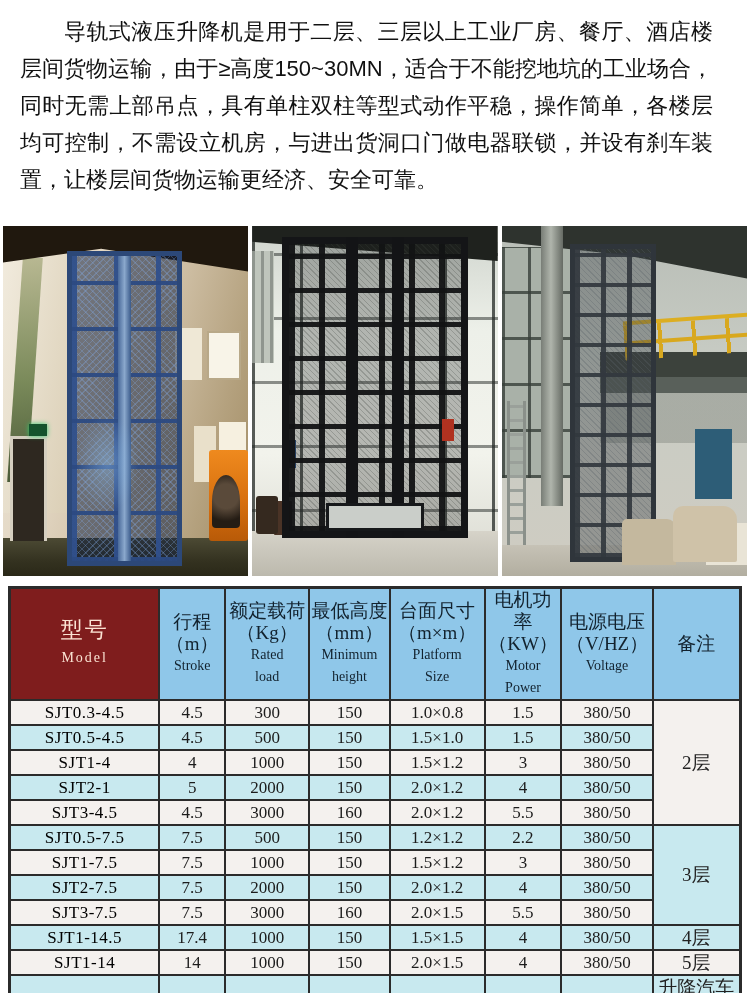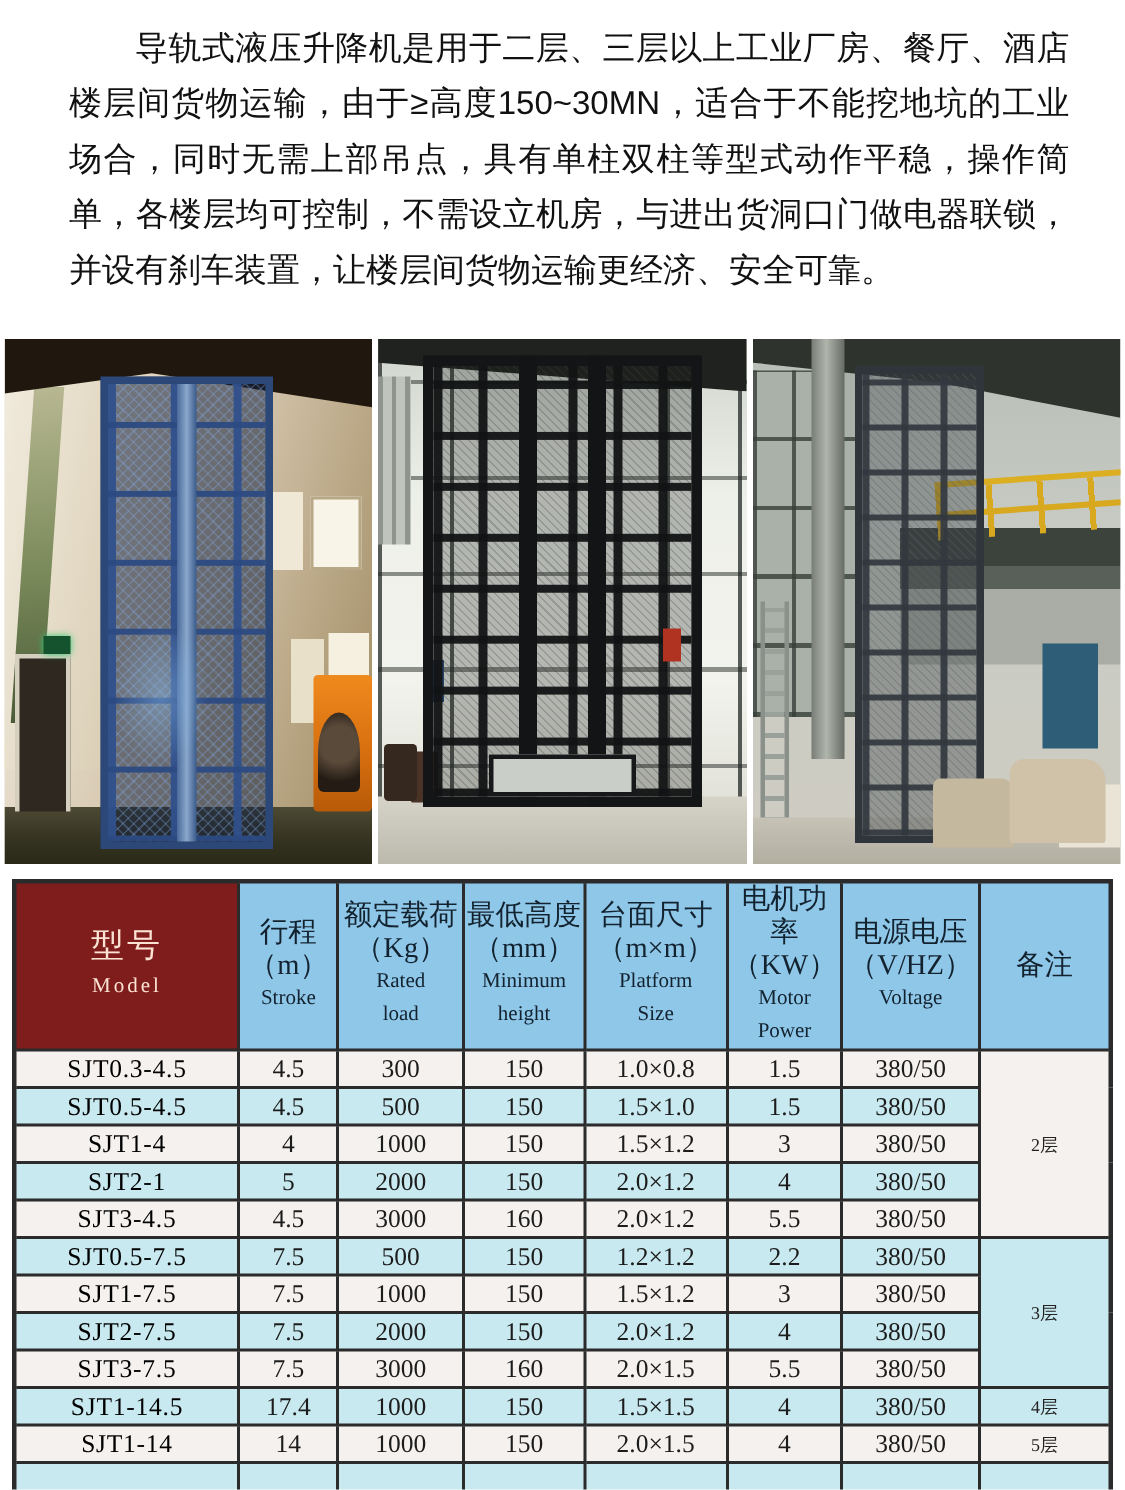--- a/index.html
+++ b/index.html
@@ -3,21 +3,21 @@
 <meta charset="utf-8">
 <style>
   html,body{margin:0;padding:0;}
   body{
     width:750px;height:993px;background:#ffffff;
     font-family:"Liberation Sans",sans-serif;
     position:relative;overflow:hidden;
   }
   
   .intro{
-    margin:13px 37px 0 46px;
+    margin:13px 37px 0 20px;
     font-size:22px;line-height:37px;color:#111;
     text-indent:2em;text-align:justify;letter-spacing:0;
   }
   
   .photos{display:flex;gap:4px;padding:0 3px;margin-top:28px;height:350px;}
   .ph{position:relative;flex:1;overflow:hidden;background:#cfcfc8;}
   .ph *,­.ph{box-sizing:border-box;}
   .abs{position:absolute;}
 
   
@@ -104,21 +104,21 @@
     font-family:"Liberation Serif",serif;
   }
   .spec th,.spec td{border:2px solid #2b2b2b;text-align:center;vertical-align:middle;padding:0;}
   .spec thead th{height:90px;background:#8FC7E9;color:#12222e;font-weight:400;font-size:19px;line-height:22px;}
   .spec thead th .en{font-size:14px;}
   .spec thead th.model-h{background:#7f1d1d;color:#FBE3D3;font-size:22px;line-height:28px;letter-spacing:2px;}
   .spec tbody td{height:23px;font-size:17px;line-height:1;color:#1c1c1c;}
   .spec tbody tr.white td{background:#F4F1EE;}
   .spec tbody tr.cyan td{background:#C8E9EF;text-align:center;}
   .spec tbody td.model{color:#000000;letter-spacing:0.5px;}
-  .spec tbody td.remark{background:linear-gradient(180deg,#fbfaf8 0%,#efede8 55%,#e6e3dc 100%);font-size:12px;line-height:22px;color:#222;}
+  .spec tbody td.remark{background:linear-gradient(180deg,#fbfaf8 0%,#efede8 55%,#e6e3dc 100%);font-size:19px;line-height:22px;color:#222;}
   .spec tbody tr.tall td{height:46px;}
 </style>
 </head>
 <body>
 
 <main>
 
   <p class="intro">导轨式液压升降机是用于二层、三层以上工业厂房、餐厅、酒店楼层间货物运输，由于≥高度150~30MN，适合于不能挖地坑的工业场合，同时无需上部吊点，具有单柱双柱等型式动作平稳，操作简单，各楼层均可控制，不需设立机房，与进出货洞口门做电器联锁，并设有刹车装置，让楼层间货物运输更经济、安全可靠。</p>
 
   <div class="photos">

